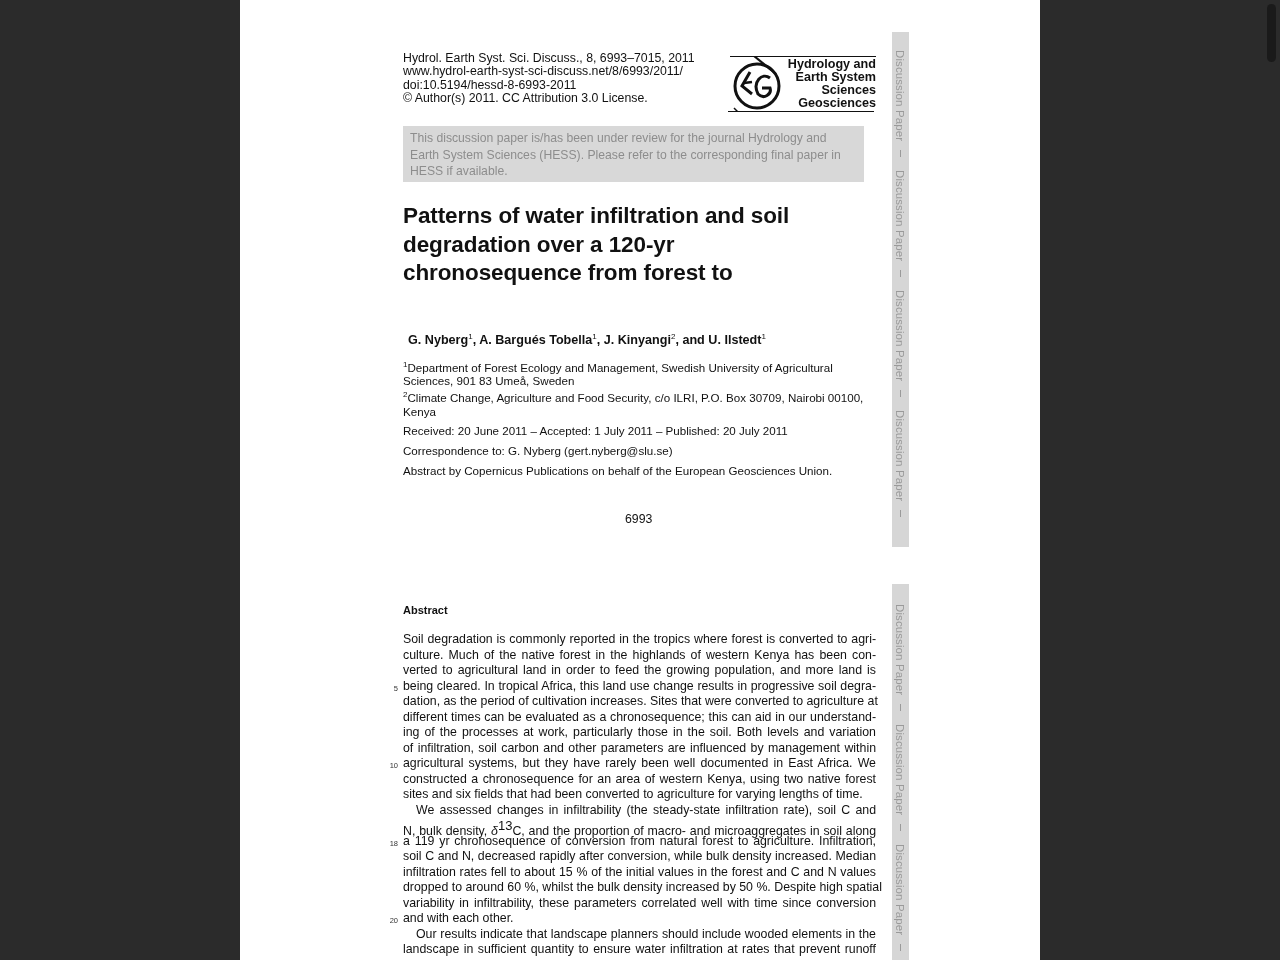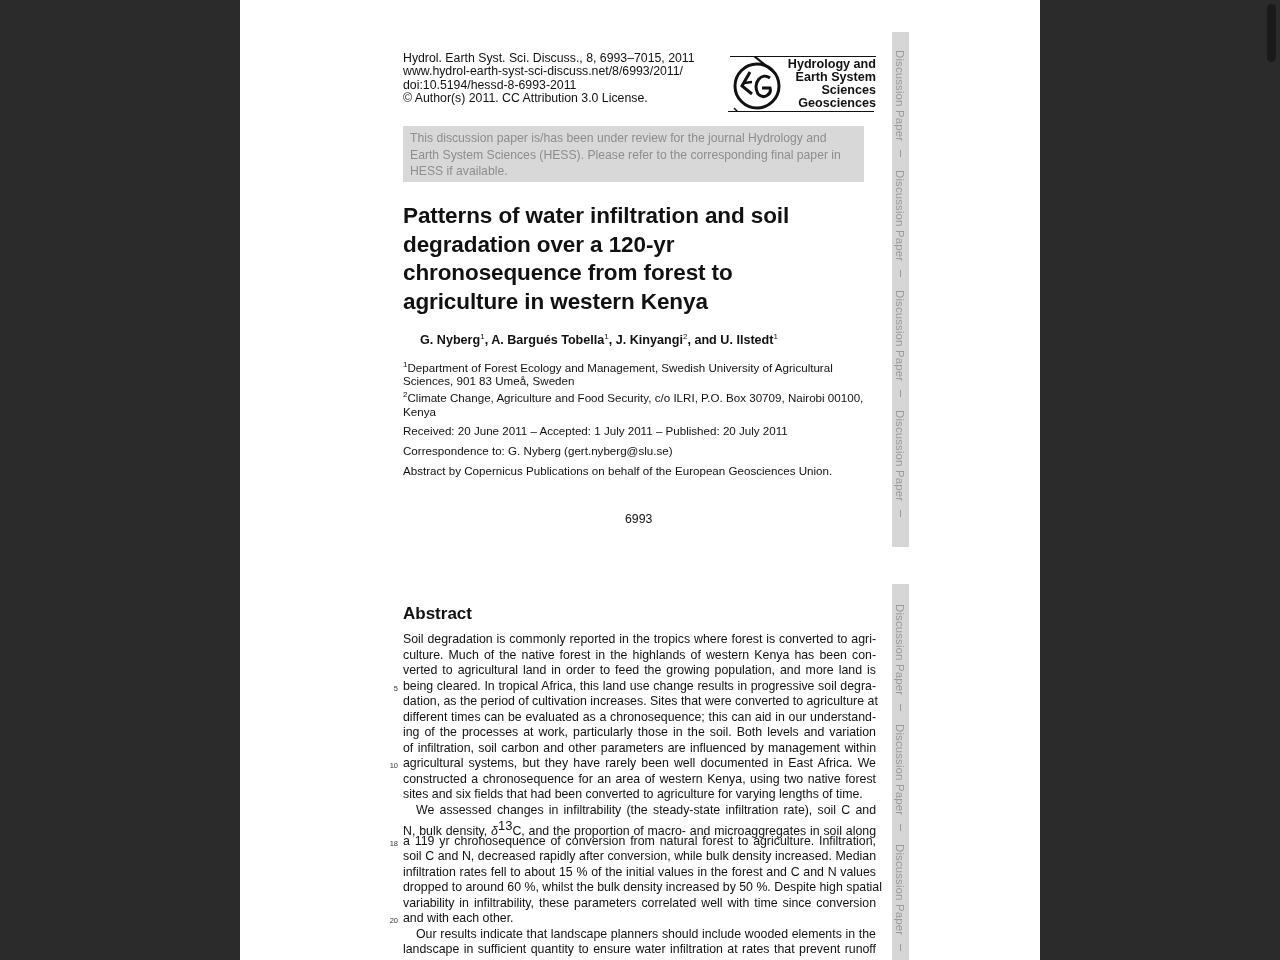--- a/index.html
+++ b/index.html
@@ -48,31 +48,31 @@
     position:absolute; left:163px; top:126px; width:461px; height:56px;
     background:#d8d8d8; color:#8d8d8d; font-size:12.2px; line-height:16.5px;
     padding:4px 7px 0 7px; box-sizing:border-box;
   }
   .title {
     position:absolute; left:163px; top:202px; width:470px;
     font-weight:bold; font-size:22.5px; line-height:28.5px; color:#111;
     letter-spacing:-0.1px;
   }
   .authors {
-    position:absolute; left:180px; top:332px; font-weight:bold; font-size:12.6px; white-space:nowrap;
+    position:absolute; left:168px; top:332px; font-weight:bold; font-size:12.6px; white-space:nowrap;
   }
   .authors sup { font-weight:normal; font-size:8px; }
   .affil {
     position:absolute; left:163px; top:358px; width:470px; font-size:11.6px; line-height:13.6px;
   }
   .affil sup { font-size:8px; }
   .meta { position:absolute; left:163px; font-size:11.6px; white-space:nowrap; }
   .pageno { position:absolute; left:385px; top:512px; font-size:12.3px; }
 
-  .abs-h { position:absolute; left:163px; top:604px; font-weight:bold; font-size:17px; }
+  .abs-h { position:absolute; left:163px; top:604px; font-weight:bold; font-size:11px; }
   .abs {
     position:absolute; left:163px; top:632px; width:473px;
     font-size:12.35px; line-height:15.5px;
   }
   .abs .ln { display:block; white-space:nowrap; text-align:justify; text-align-last:justify; height:15.5px; }
   .abs .ln.last { text-align-last:left; }
   .abs .ln.indent { padding-left:13px; }
   .lnum {
     position:absolute; left:144px; font-size:7.5px; color:#333; width:14px; text-align:right;
   }
@@ -135,21 +135,20 @@
       <div>Geosciences</div>
     </div>
   </div>
 
   <div class="notice">This discussion paper is/has been under review for the journal Hydrology and Earth System Sciences (HESS). Please refer to the corresponding final paper in HESS if available.</div>
 
   <div class="title">
     <div>Patterns of water infiltration and soil</div>
     <div>degradation over a 120-yr</div>
     <div>chronosequence from forest to</div>
-    <div>agriculture in western Kenya</div>
   </div>
 
   <div class="authors">
     <span>G. Nyberg</span><sup>1</sup><span>, </span><span>A. Bargués Tobella</span><sup>1</sup><span>, </span><span>J. Kinyangi</span><sup>2</sup><span>, and </span><span>U. Ilstedt</span><sup>1</sup>
   </div>
 
   <div class="affil">
     <div><sup>1</sup><span>Department of Forest Ecology and Management, Swedish University of Agricultural</span></div>
     <div>Sciences, 901 83 Umeå, Sweden</div>
     <div><sup>2</sup><span>Climate Change, Agriculture and Food Security, c/o ILRI, P.O. Box 30709, Nairobi 00100,</span></div>

